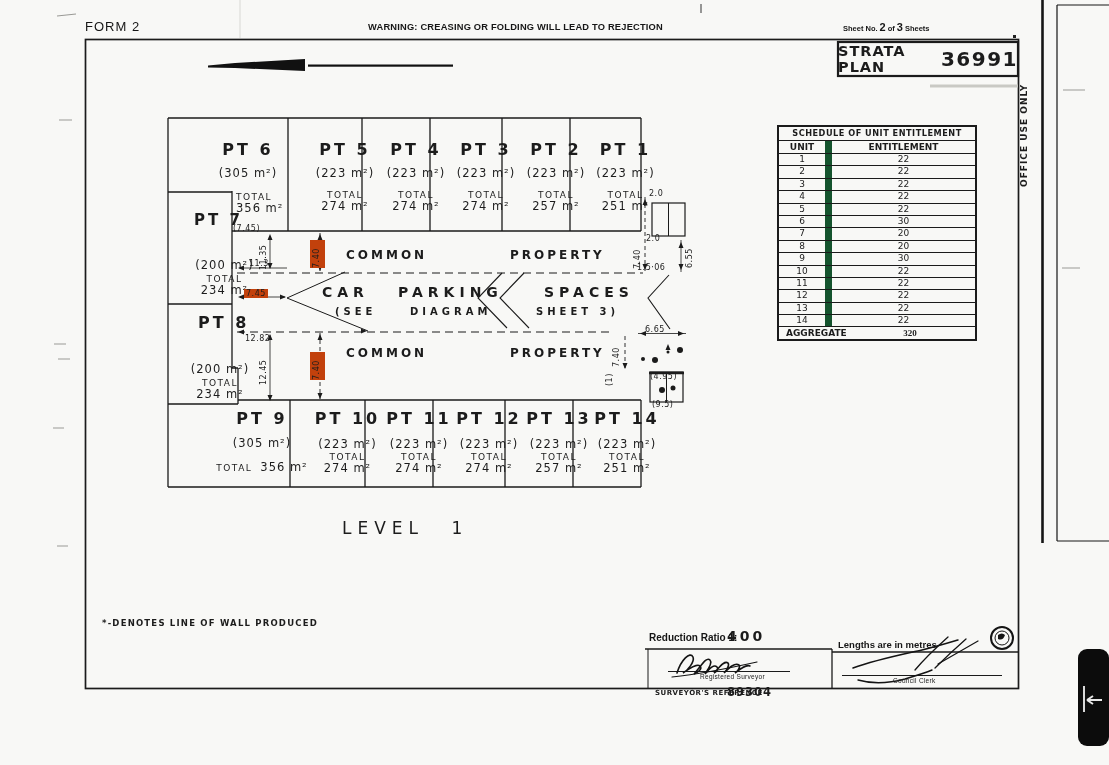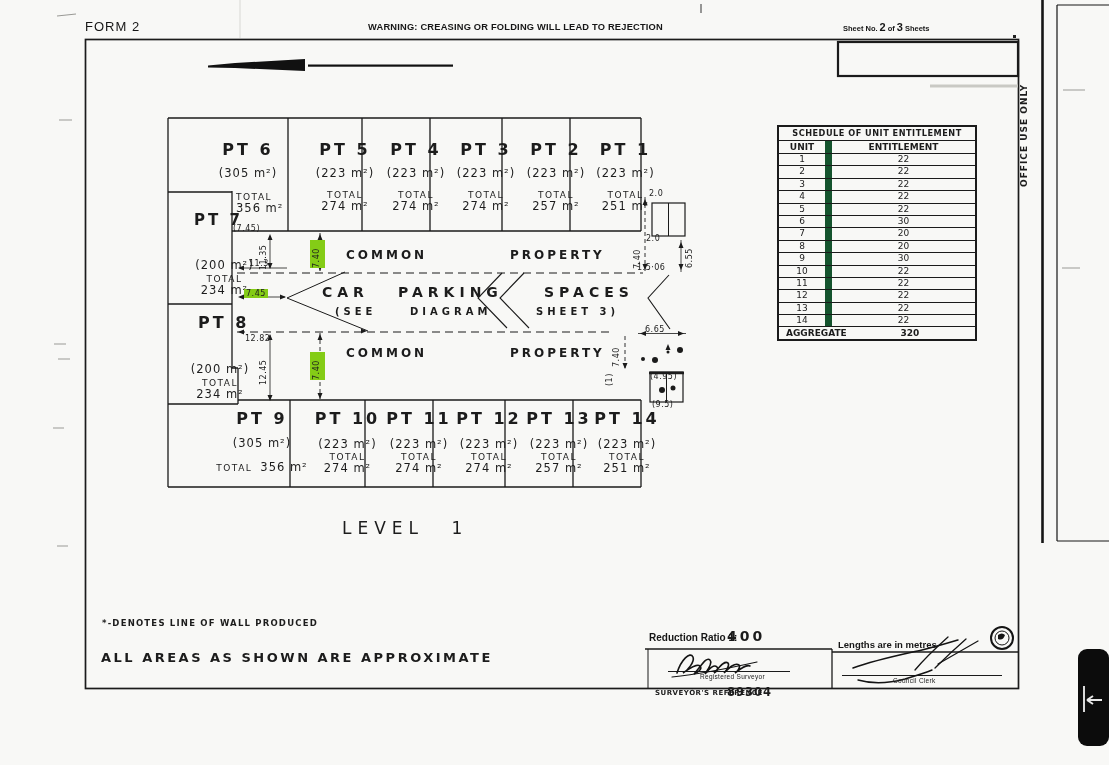--- a/index.html
+++ b/index.html
@@ -32,39 +32,39 @@
   .unit .trow .tl,.unit .trow .tv{display:inline;margin:0 4px;}
   .pt6total{position:absolute;left:66px;top:74px;width:52px;text-align:left;padding-left:2px;}
 
   .plabel{position:absolute;font-size:12px;font-weight:bold;letter-spacing:3px;white-space:nowrap;}
   .pbig{font-size:14px;letter-spacing:5px;}
   .pmid{font-size:10px;letter-spacing:4px;font-weight:bold;}
   .level{font-size:17px;font-weight:normal;letter-spacing:6px;word-spacing:16px;}
 
   .dim{position:absolute;font-size:8px;letter-spacing:.5px;white-space:nowrap;line-height:9px;}
   .vdim{writing-mode:vertical-rl;transform:rotate(180deg);width:11px;}
-  .bgp{background:#84cc16;padding:0 2px;}
+  .bgp{background:#c2410c;padding:0 2px;}
 
   .note{position:absolute;font-weight:600;white-space:nowrap;}
   .wallnote{font-size:8.5px;letter-spacing:1.2px;}
   .areasnote{font-size:13px;letter-spacing:2.5px;}
 
   
   .sched{position:absolute;left:777px;top:125px;width:200px;border:2px solid #1b1b1b;
          box-sizing:border-box;background:transparent;}
   .s-title{font-size:8.2px;font-weight:bold;letter-spacing:.5px;text-align:center;
            line-height:13px;height:13px;border-bottom:1px solid #1b1b1b;}
   .s-row{display:flex;height:11.4px;line-height:11.4px;font-size:9px;border-bottom:1px solid #1b1b1b;}
   .s-row:last-child{border-bottom:none;}
   .s-head{font-weight:bold;font-size:9px;height:12px;line-height:12px;}
   .c1{width:53px;border-right:7px solid #14532d;text-align:center;box-sizing:border-box;}
   .c2{flex:1;text-align:center;}
   .s-agg{height:12px;line-height:12px;font-size:9px;font-weight:600;}
   .c1a{width:78px;text-align:left;padding-left:7px;box-sizing:border-box;}
-  .c2a{flex:1;text-align:center;padding-right:12px;box-sizing:border-box;}
+  .c2a{flex:1;text-align:center;padding-right:12px;box-sizing:border-box;font-family:Liberation Serif, serif;}
 
   
   .f-red{left:649px;top:632px;font-size:10px;font-weight:bold;}
   .f-redval{left:727px;top:628px;font-size:14px;letter-spacing:3px;font-weight:600;}
   .f-len{left:838px;top:639px;font-size:9.5px;font-weight:bold;}
   .f-role{font-size:6.5px;color:#222;letter-spacing:.3px;}
   .f-ref{left:655px;top:689px;font-size:7px;font-weight:bold;letter-spacing:.5px;}
   .f-refval{left:727px;top:685px;font-size:11.5px;letter-spacing:1px;font-weight:600;}
 </style>
 </head>
@@ -194,20 +194,24 @@
 
   <div class="abs typeset form-label">FORM 2</div>
   <div class="abs typeset warning">WARNING: CREASING OR FOLDING WILL LEAD TO REJECTION</div>
   <div class="abs typeset sheetno">
     <span class="sm">Sheet No.</span>
     <span class="num">2</span>
     <span class="sm">of</span>
     <span class="num">3</span>
     <span class="sm">Sheets</span>
   </div>
+  <div class="abs titlebox">
+    <span class="t1">STRATA PLAN</span>
+    <span class="t2">36991</span>
+  </div>
   <div class="abs office-use">OFFICE USE ONLY</div>
 
   <div class="sched">
     <div class="s-title">SCHEDULE OF UNIT ENTITLEMENT</div>
     <div class="s-row s-head">
       <div class="c1">UNIT</div>
       <div class="c2">ENTITLEMENT</div>
     </div>
     <div class="s-row">
         <div class="c1">1</div>
@@ -386,21 +390,20 @@
   <span class="dim vdim" style="left:633px;top:241px;height:28px">7.40</span>
   <span class="dim vdim" style="left:685px;top:240px;height:28px">6.55</span>
   <span class="dim" style="left:637px;top:263px">1.5·06</span>
   <span class="dim" style="left:645px;top:325px">6.65</span>
   <span class="dim vdim" style="left:612px;top:339px;height:28px">7.40</span>
   <span class="dim" style="left:650px;top:372px">(4.95)</span>
   <span class="dim" style="left:652px;top:400px">(9.5)</span>
   <span class="dim vdim" style="left:605px;top:368px;height:18px">(1)</span>
 
   <div class="note wallnote" style="left:102px;top:618px">*-DENOTES LINE OF WALL PRODUCED</div>
-  <div class="note areasnote" style="left:101px;top:650px">ALL AREAS AS SHOWN ARE APPROXIMATE</div>
 
   <div class="abs typeset f-red">Reduction Ratio 1:</div>
   <div class="abs f-redval">400</div>
   <div class="abs typeset f-len">Lengths are in metres</div>
   <div class="abs typeset f-role" style="left:700px;top:673px">Registered Surveyor</div>
   <div class="abs typeset f-role" style="left:893px;top:677px">Council Clerk</div>
   <div class="abs f-ref">SURVEYOR'S REFERENCE</div>
   <div class="abs f-refval">89304</div>
 
 </div>

